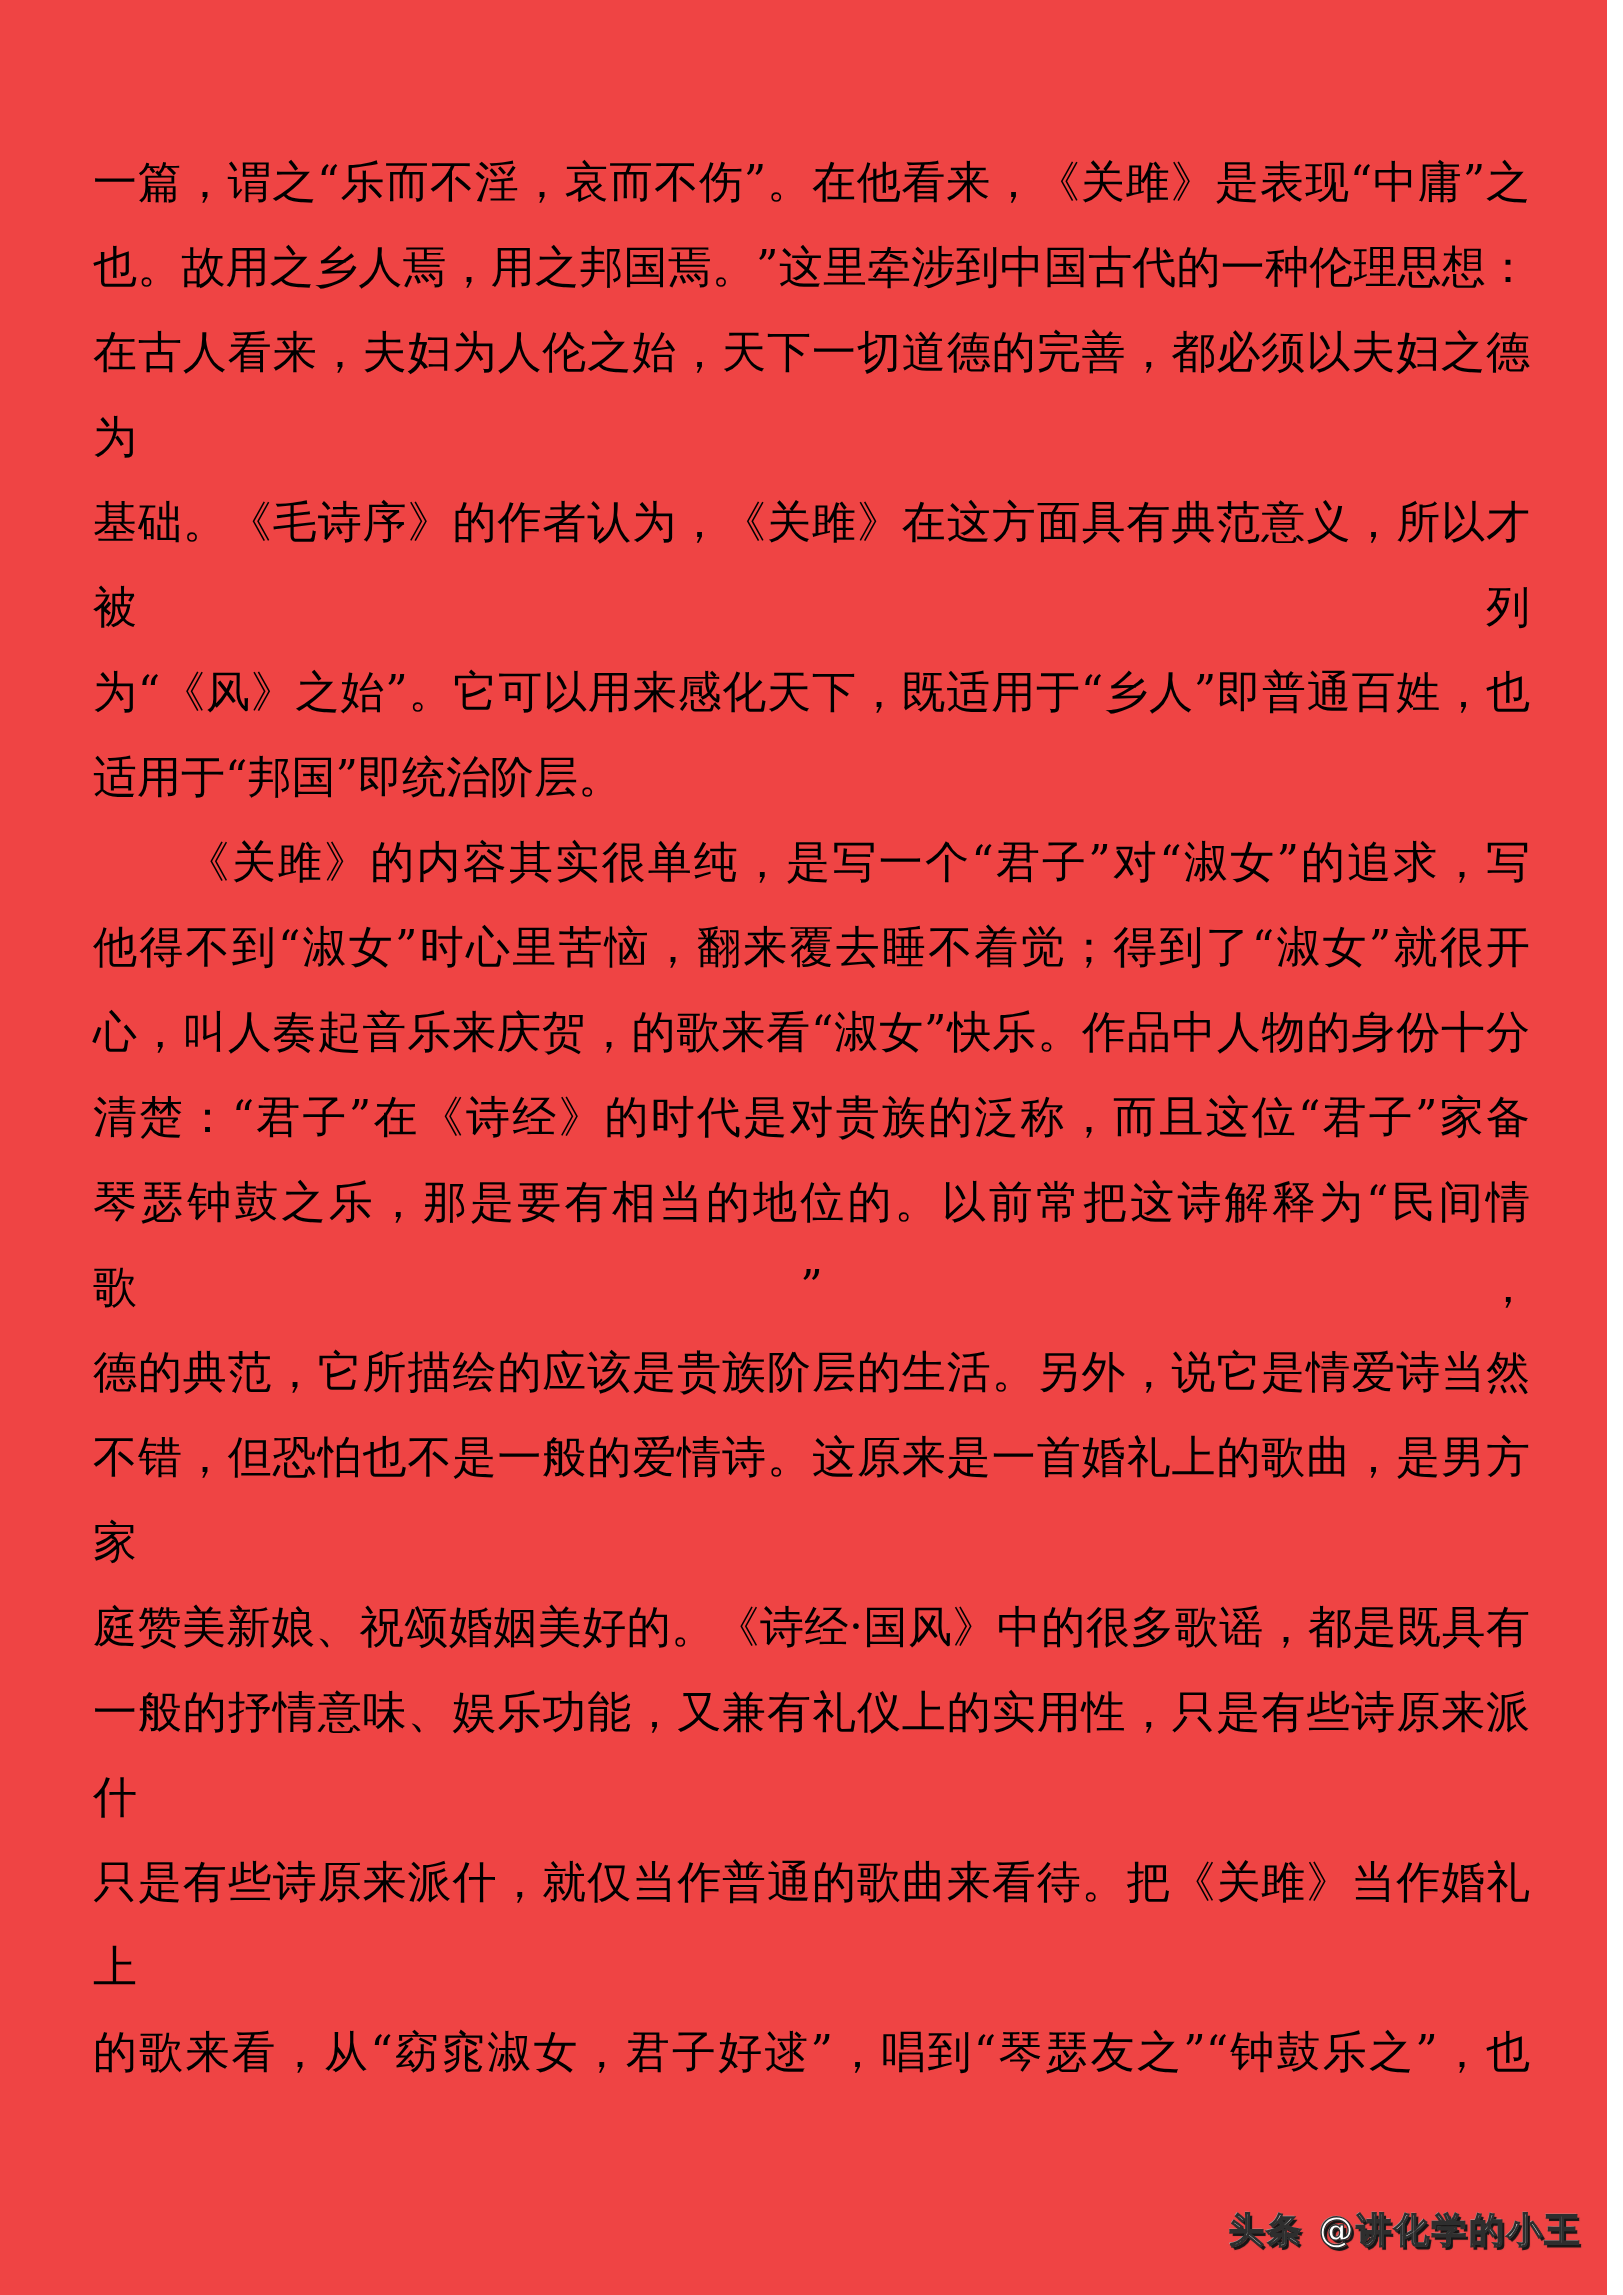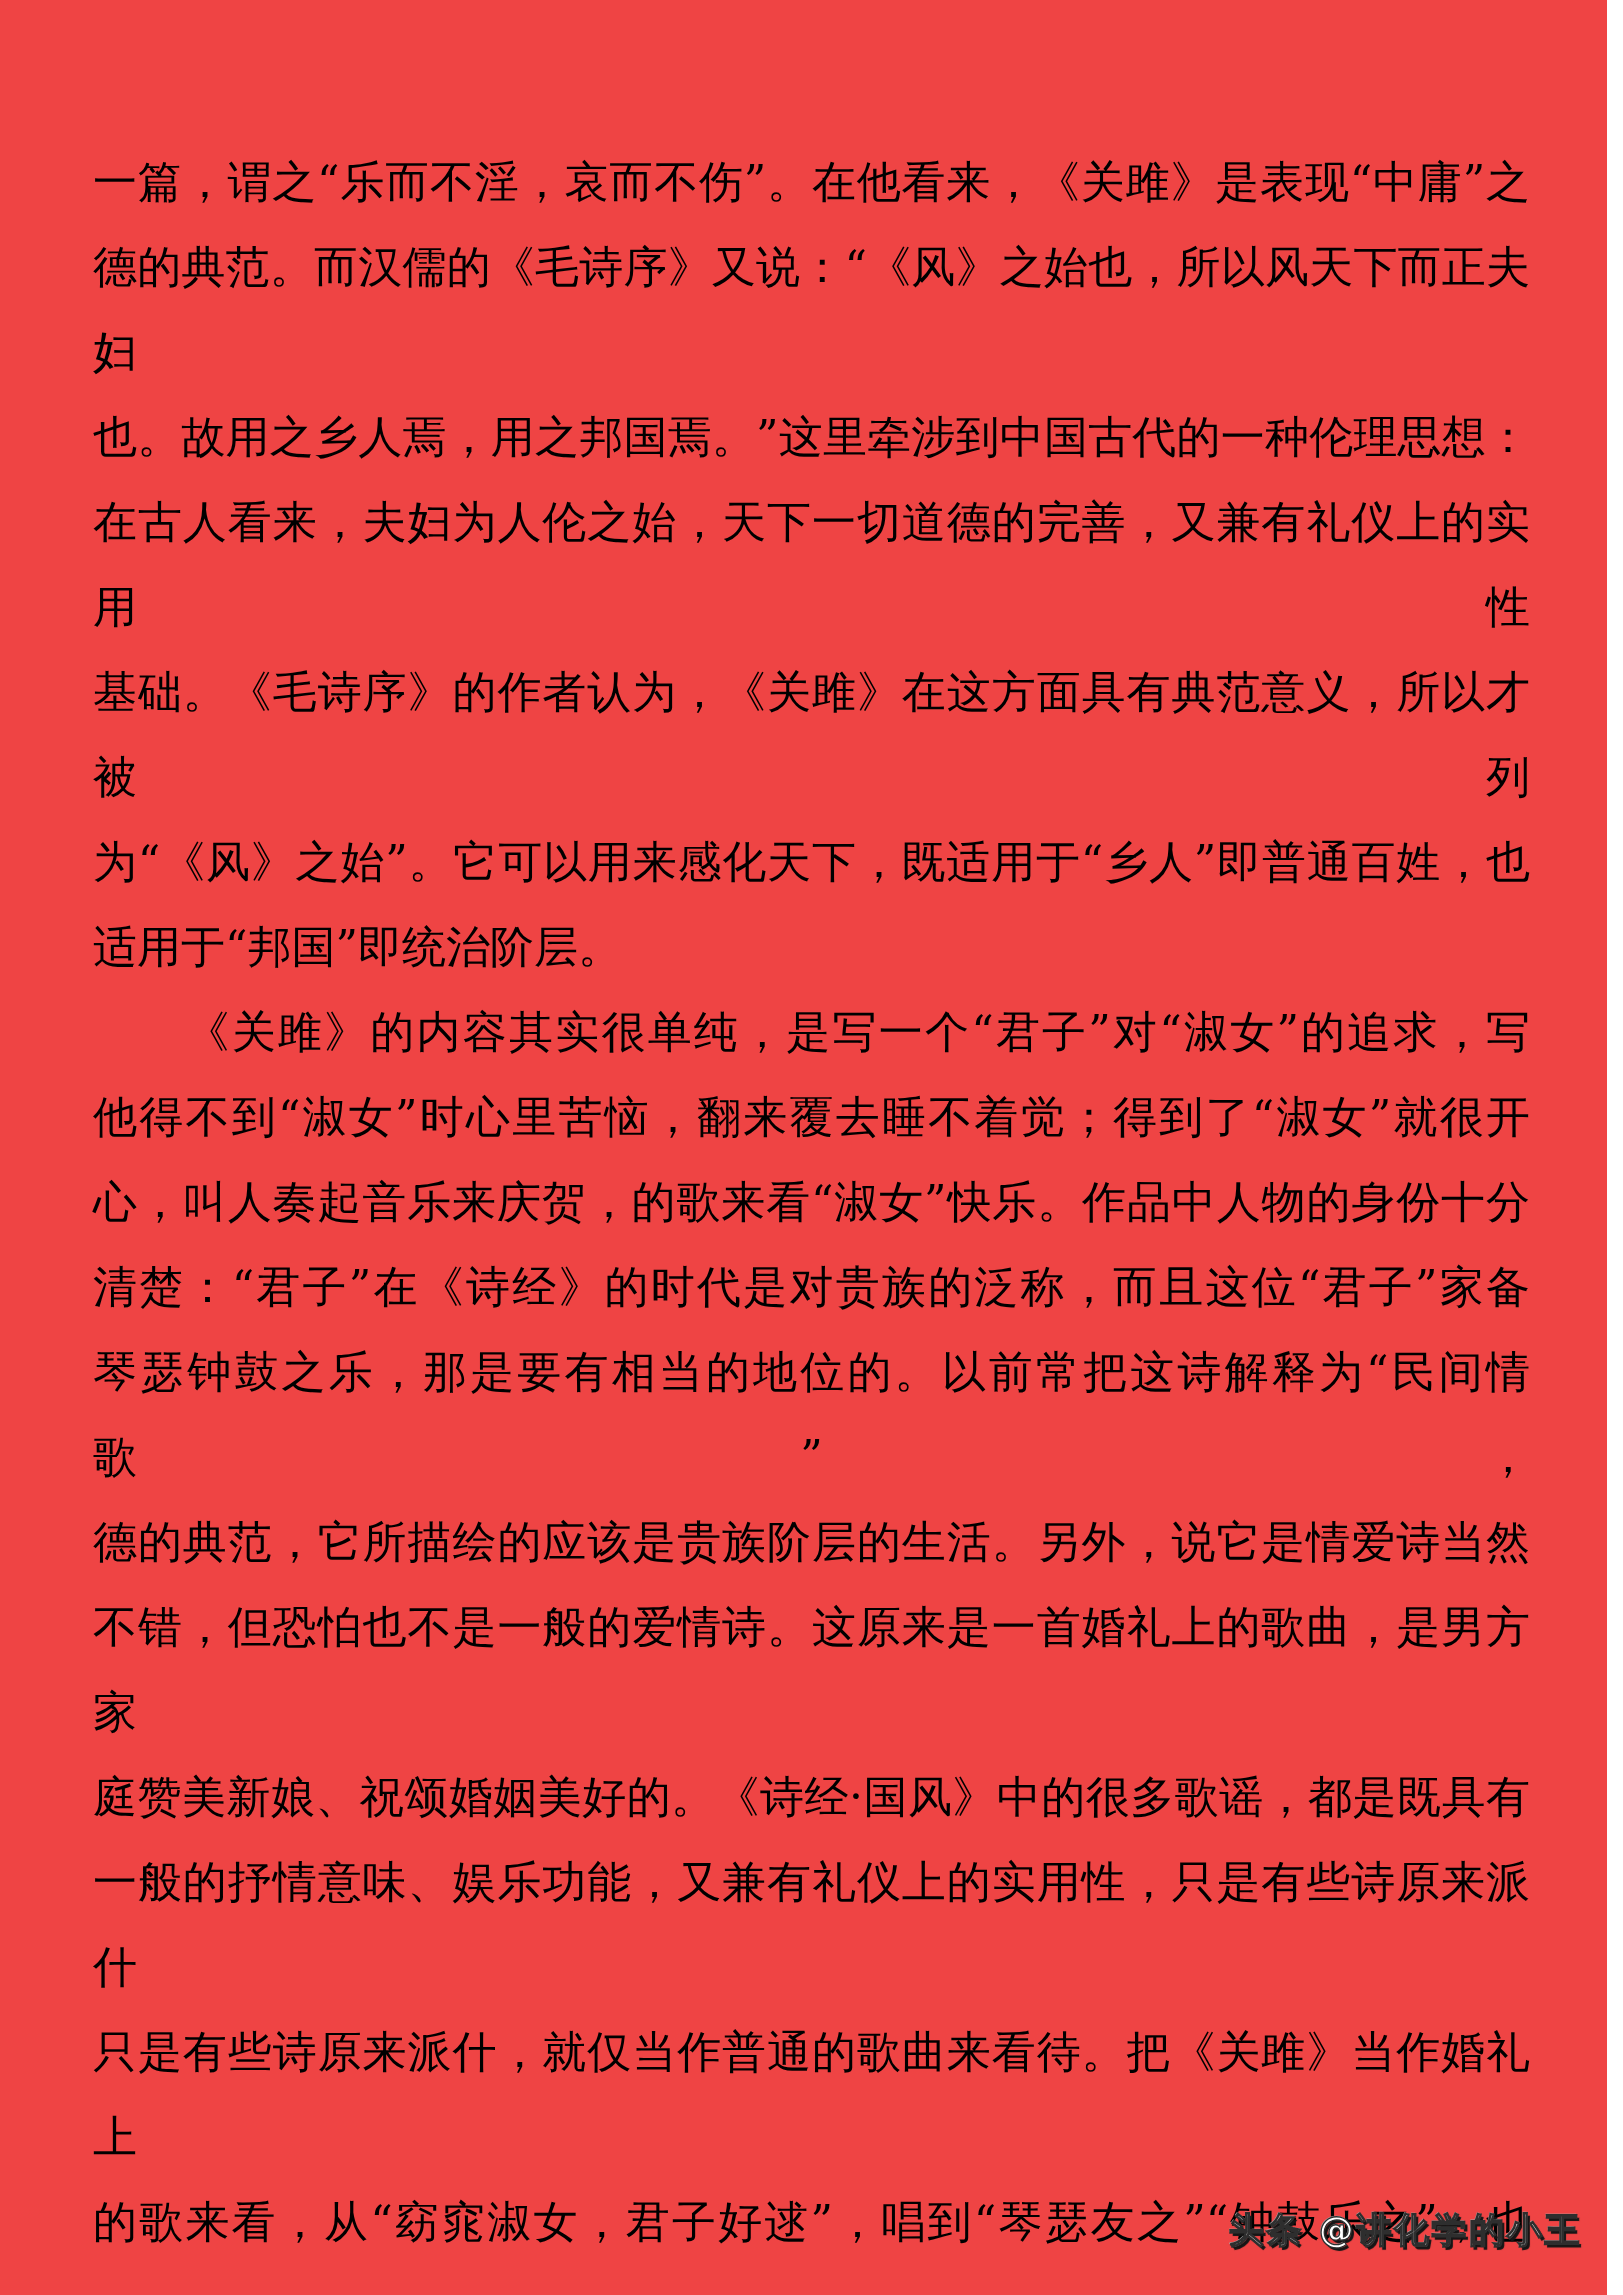--- a/index.html
+++ b/index.html
@@ -45,23 +45,22 @@
     white-space: nowrap;
   }
 </style>
 </head>
 <body>
 
 <div class="page">
   <div class="text-block">
       <div class="para">
         <div class="line fill">一篇，谓之“乐而不淫，哀而不伤”。在他看来，《关雎》是表现“中庸”之</div>
-        <div class="line fill">德的典范。而汉儒的《毛诗序》又说：“《风》之始也，所以风天下而正夫妇</div>
         <div class="line fill">也。故用之乡人焉，用之邦国焉。”这里牵涉到中国古代的一种伦理思想：</div>
-        <div class="line fill">在古人看来，夫妇为人伦之始，天下一切道德的完善，又兼有礼仪上的实用性</div>
+        <div class="line fill">在古人看来，夫妇为人伦之始，天下一切道德的完善，都必须以夫妇之德为</div>
         <div class="line fill">基础。《毛诗序》的作者认为，《关雎》在这方面具有典范意义，所以才被列</div>
         <div class="line fill">为“《风》之始”。它可以用来感化天下，既适用于“乡人”即普通百姓，也</div>
         <div class="line">适用于“邦国”即统治阶层。</div>
       </div>
       <div class="para">
         <div class="line fill">　　《关雎》的内容其实很单纯，是写一个“君子”对“淑女”的追求，写</div>
         <div class="line fill">他得不到“淑女”时心里苦恼，翻来覆去睡不着觉；得到了“淑女”就很开</div>
         <div class="line fill">心，叫人奏起音乐来庆贺，的歌来看“淑女”快乐。作品中人物的身份十分</div>
         <div class="line fill">清楚：“君子”在《诗经》的时代是对贵族的泛称，而且这位“君子”家备</div>
         <div class="line fill">琴瑟钟鼓之乐，那是要有相当的地位的。以前常把这诗解释为“民间情歌”，</div>

